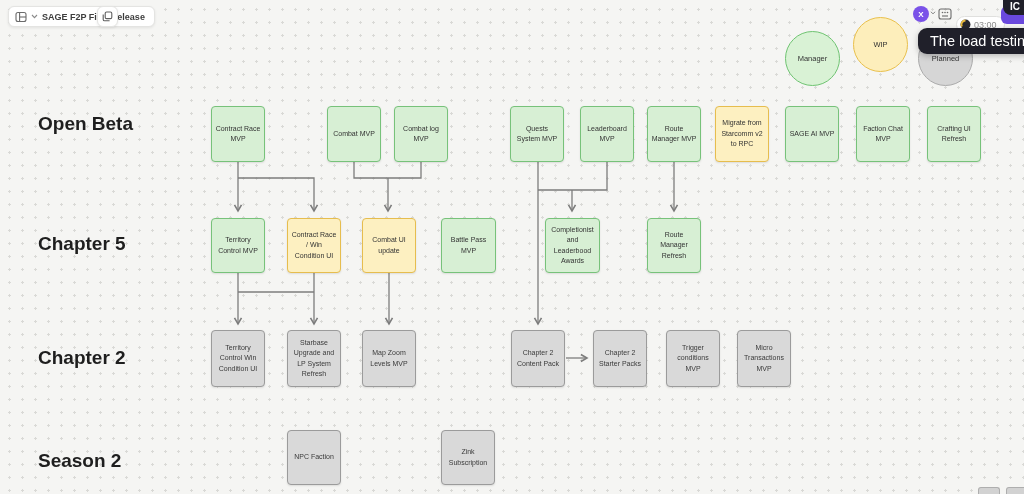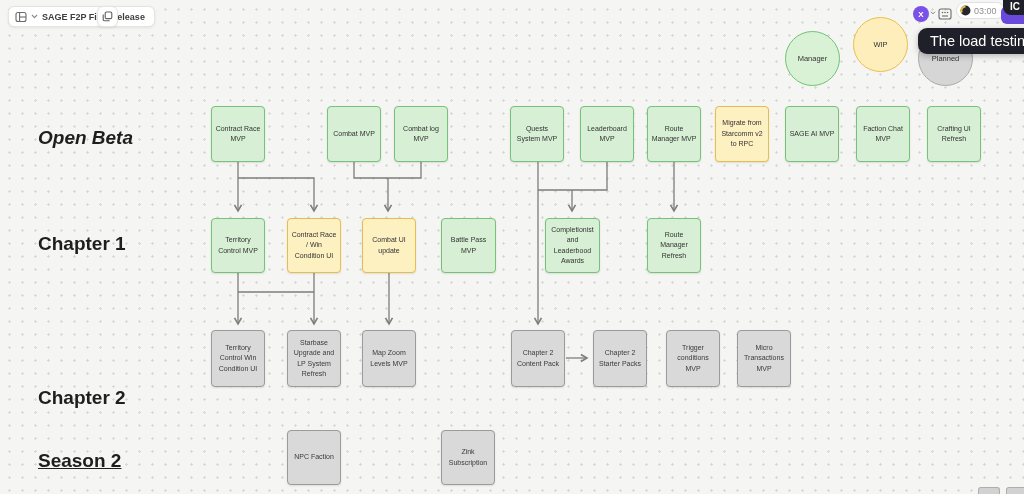--- a/index.html
+++ b/index.html
@@ -30,21 +30,21 @@
   .file-pill{position:absolute;left:8px;top:6px;height:19px;background:#fff;border:1px solid #e4e4e2;
     border-radius:6px;display:flex;align-items:center;gap:4px;padding:0 9px 0 6px;
     box-shadow:0 1px 3px rgba(0,0,0,.08);font-size:9px;font-weight:bold;color:#3d3d3d;white-space:nowrap;}
   .copy-btn{position:absolute;left:97px;top:6px;width:19px;height:19px;background:#fff;
     border:1px solid #e4e4e2;border-radius:6px;box-shadow:0 1px 3px rgba(0,0,0,.08);
     display:flex;align-items:center;justify-content:center;}
   .avatar{position:absolute;left:913px;top:6px;width:16px;height:16px;border-radius:50%;
     background:#7a52e8;color:#fff;font-size:8px;font-weight:bold;display:flex;align-items:center;justify-content:center;}
   .avatar-chevron{position:absolute;left:930px;top:11px;}
   .apps-btn{position:absolute;left:937px;top:7px;width:15px;height:14px;display:flex;align-items:center;justify-content:center;}
-  .timer-pill{position:absolute;left:956px;top:2px;height:17px;box-sizing:border-box;background:#fff;
+  .timer-pill{position:absolute;left:956px;top:16px;height:17px;box-sizing:border-box;background:#fff;
     border:1px solid #e0e0de;border-radius:9px;display:flex;align-items:center;gap:3px;padding:0 7px 0 3px;
     font-size:9px;color:#8f8f8f;}
   .timer-icon{width:11px;height:11px;}
   .share-btn{position:absolute;left:1001px;top:6px;width:32px;height:18px;background:#6a49dd;border-radius:6px;}
   .corner-chip{position:absolute;right:0;top:0;background:#1f1f29;color:#fff;font-size:10px;font-weight:bold;
     padding:1px 4px 3px 7px;border-bottom-left-radius:8px;z-index:60;}
   .tooltip{position:absolute;left:918px;top:28px;width:150px;height:26px;background:#20202a;border-radius:9px;
     color:#fff;font-size:14.5px;display:flex;align-items:center;padding-left:12px;z-index:50;
     box-shadow:0 2px 6px rgba(0,0,0,.25);white-space:nowrap;}
   .bfrag{position:absolute;top:487px;width:22px;height:7px;background:#d2d2d2;border:1px solid #aeaeae;
@@ -74,24 +74,24 @@
       <path d="M238 273 V324" marker-end="url(#ah)"></path>
       <path d="M314 273 V324" marker-end="url(#ah)"></path>
       <path d="M238 292 H314"></path>
       <path d="M389 273 V324" marker-end="url(#ah)"></path>
       <path d="M566 358 H587" marker-end="url(#ah)"></path>
     </g>
   </svg>
 
 
   <div id="lanes">
-      <div class="lane-label" style="top: 138px; font-style: italic;">Open Beta</div>
-      <div class="lane-label" style="top: 244px;">Chapter 1</div>
-      <div class="lane-label" style="top: 358px; margin-top: 40px;">Chapter 2</div>
-      <div class="lane-label" style="top: 461px; text-decoration: underline;">Season 2</div>
+      <div class="lane-label" style="top: 124px;">Open Beta</div>
+      <div class="lane-label" style="top: 244px;">Chapter 5</div>
+      <div class="lane-label" style="top: 358px;">Chapter 2</div>
+      <div class="lane-label" style="top: 461px;">Season 2</div>
     </div>
   <div id="legend">
       <div class="legend-circle complete" style="left: 785px; top: 31px;">Manager</div>
       <div class="legend-circle wip" style="left: 853px; top: 17px;">WIP</div>
       <div class="legend-circle planned" style="left: 918px; top: 31px;">Planned</div>
     </div>
   <div id="nodes">
       <div class="node complete" style="left: 211px; top: 106px; width: 54px; height: 56px;">Contract Race MVP</div>
       <div class="node complete" style="left: 327px; top: 106px; width: 54px; height: 56px;">Combat MVP</div>
       <div class="node complete" style="left: 394px; top: 106px; width: 54px; height: 56px;">Combat log MVP</div>

